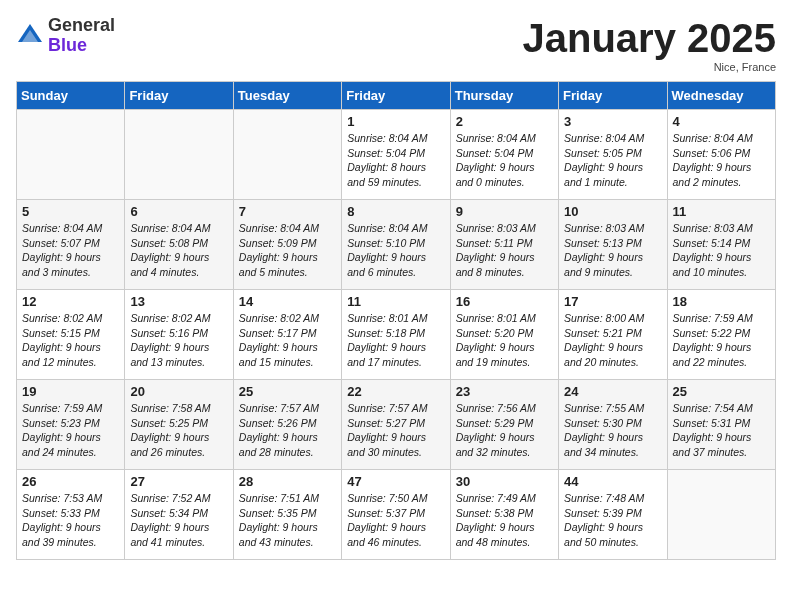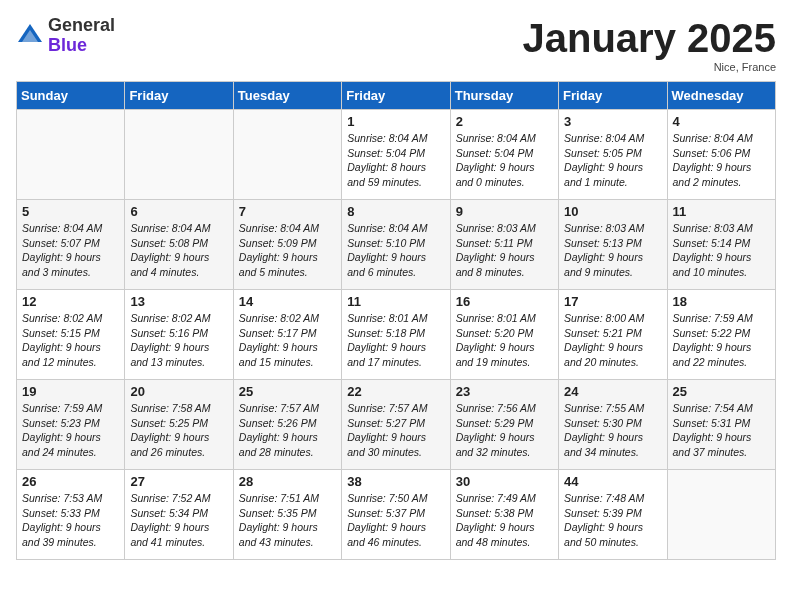--- a/index.html
+++ b/index.html
@@ -232,21 +232,21 @@
         </td>
         <td>
           <div class="day-num">27</div>
           <div class="day-info">Sunrise: 7:52 AM<br>Sunset: 5:34 PM<br>Daylight: 9 hours<br>and 41 minutes.</div>
         </td>
         <td>
           <div class="day-num">28</div>
           <div class="day-info">Sunrise: 7:51 AM<br>Sunset: 5:35 PM<br>Daylight: 9 hours<br>and 43 minutes.</div>
         </td>
         <td>
-          <div class="day-num">38</div>
+          <div class="day-num">47</div>
           <div class="day-info">Sunrise: 7:50 AM<br>Sunset: 5:37 PM<br>Daylight: 9 hours<br>and 46 minutes.</div>
         </td>
         <td>
           <div class="day-num">30</div>
           <div class="day-info">Sunrise: 7:49 AM<br>Sunset: 5:38 PM<br>Daylight: 9 hours<br>and 48 minutes.</div>
         </td>
         <td>
           <div class="day-num">44</div>
           <div class="day-info">Sunrise: 7:48 AM<br>Sunset: 5:39 PM<br>Daylight: 9 hours<br>and 50 minutes.</div>
         </td>

